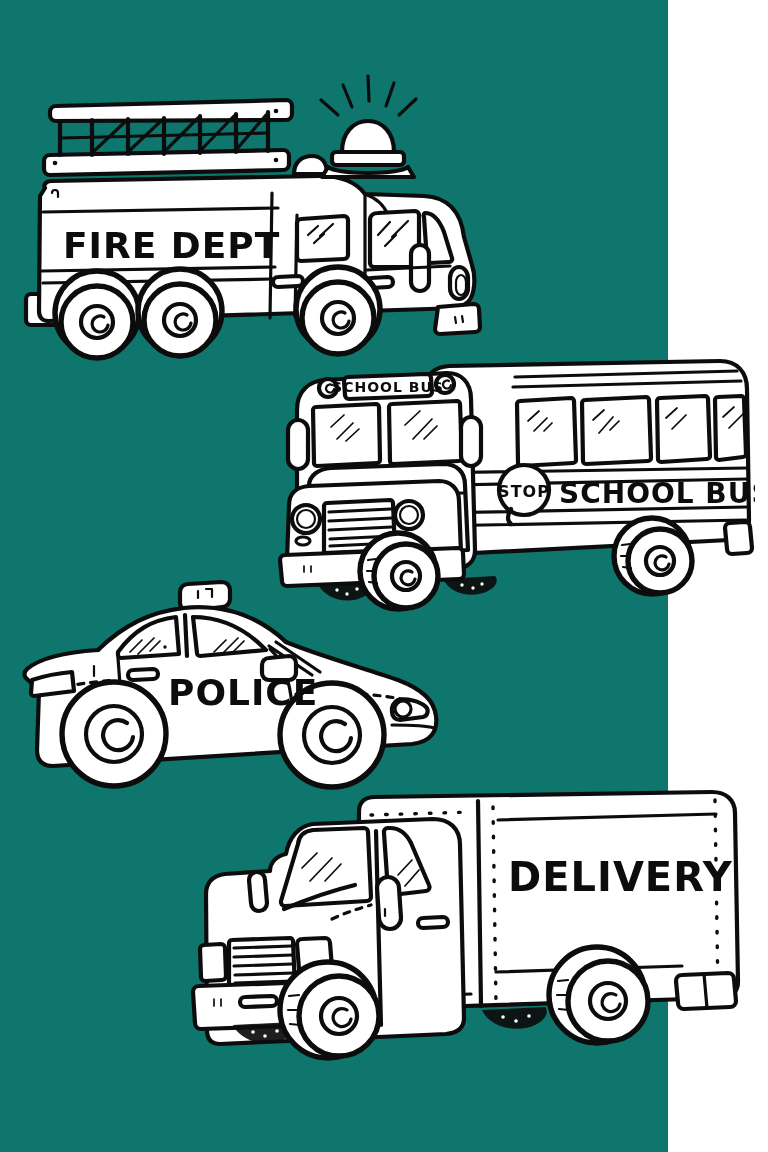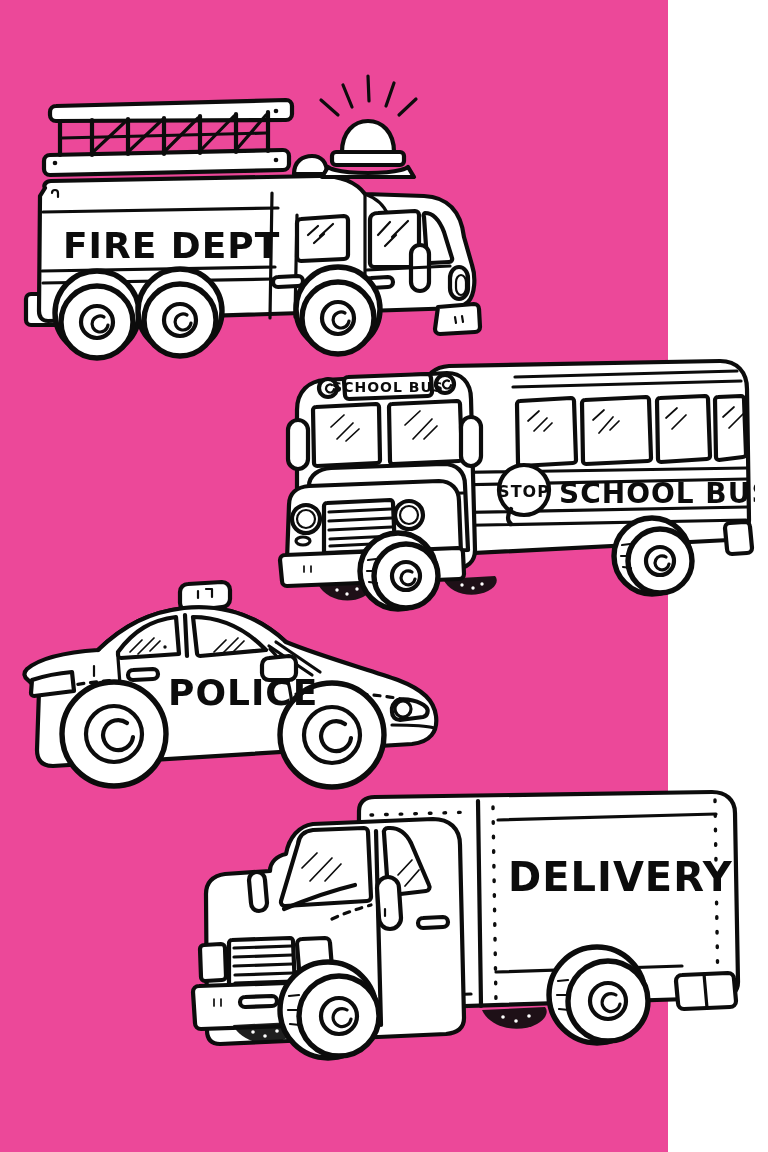--- a/index.html
+++ b/index.html
@@ -10,21 +10,21 @@
   body {
     width: 768px;
     height: 1152px;
     overflow: hidden;
     font-family: "Liberation Sans", sans-serif;
   }
   #page {
     position: relative;
     width: 668px;
     height: 1152px;
-    background: #ec4899;
+    background: #0f766e;
   }
   .vehicle-svg {
     position: absolute;
     display: block;
   }
   #fire-truck  { left: 20px;  top: 55px;  width: 480px; height: 310px; }
   #school-bus  { left: 275px; top: 355px; width: 480px; height: 265px; }
   #police-car  { left: 20px;  top: 570px; width: 440px; height: 225px; }
   #delivery    { left: 185px; top: 775px; width: 570px; height: 290px; }
 

